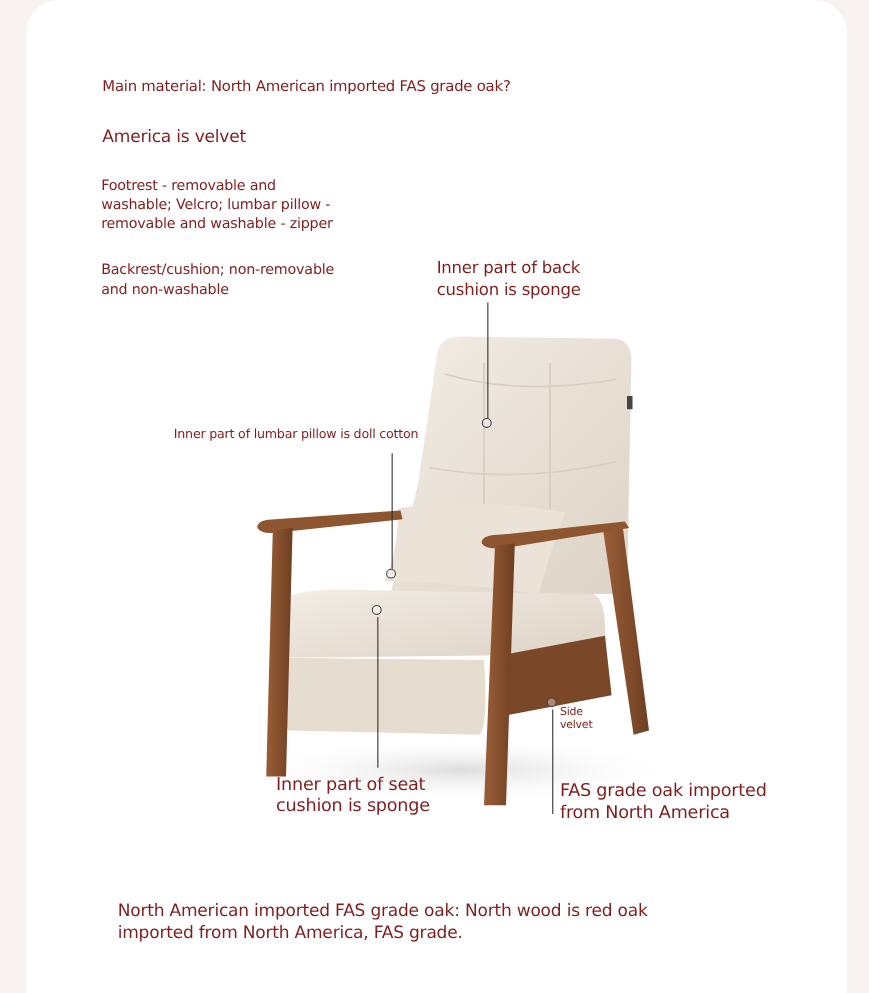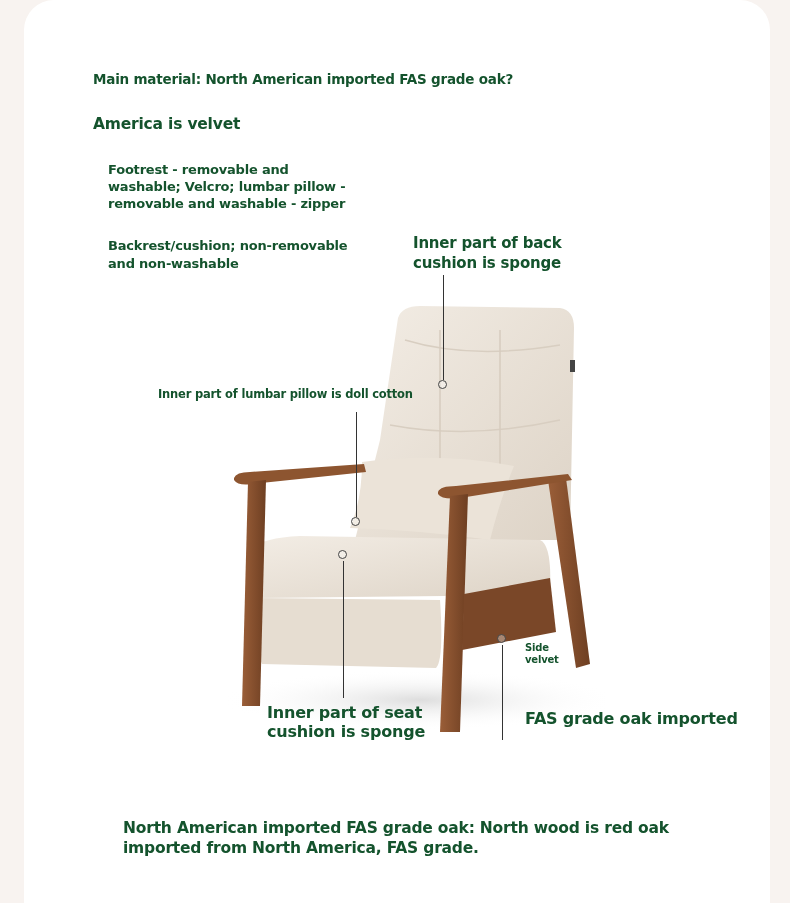--- a/index.html
+++ b/index.html
@@ -6,35 +6,35 @@
   body {
     width:790px; height:903px; overflow:hidden;
     background:#f8f3f0;
     font-family:"DejaVu Sans","Liberation Sans",sans-serif;
     color:#111;
   }
   .card {
     position:absolute; left:24px; top:0; width:746px; height:903px;
     background:#ffffff; border-radius:30px 30px 0 0;
   }
-  .t { position:absolute; font-weight:bold; color:#14532d; margin:0; white-space:nowrap; letter-spacing:-0.2px; }
+  .t { position:absolute; font-weight:normal; color:#7f1d1d; margin:0; white-space:nowrap; letter-spacing:-0.2px; }
   .l1 { left:93px; top:71px; font-size:13.5px; }
   .l2 { left:93px; top:115px; font-size:15.5px; }
   .l3 { left:92px; top:161px; font-size:13px; line-height:17px; }
   .l4 { left:92px; top:237px; font-size:13px; line-height:18px; }
   .l5 { left:397px; top:234px; font-size:15px; line-height:19.5px; }
   .l6 { left:158px; top:387px; font-size:11.5px; }
   .l7 { left:251px; top:703px; font-size:16px; line-height:19px; }
   .l8 { left:509px; top:642px; font-size:10px; line-height:12px; }
   .l9 { left:509px; top:709px; font-size:16px; line-height:20px; }
   .l10 { left:107px; top:818px; font-size:15.5px; line-height:20px; }
   .line { position:absolute; background:#333; width:1px; }
   .dot { position:absolute; width:7px; height:7px; border:1.6px solid #444; border-radius:50%; background:rgba(255,255,255,0.35); }
   .chair { position:absolute; left:225px; top:300px; }
-  .ml { display:block;margin-left:16px; }
+  .ml { display:block; }
 </style>
 </head>
 <body>
 
 <div class="card"></div>
 
 <p class="t l1">Main material: North American imported FAS grade oak?</p>
 <p class="t l2">America is velvet</p>
 <p class="t l3">
   <span class="ml">Footrest - removable and</span>
@@ -104,18 +104,19 @@
 </p>
 
 <div class="dot" style="left:497px; top:634px;"></div>
 <div class="line" style="left:502px; top:645px; height:95px;"></div>
 <p class="t l8">
   <span class="ml">Side</span>
   <span class="ml">velvet</span>
 </p>
 <p class="t l9">
   <span class="ml">FAS grade oak imported</span>
+  <span class="ml">from North America</span>
 </p>
 
 <p class="t l10">
   <span class="ml">North American imported FAS grade oak: North wood is red oak</span>
   <span class="ml">imported from North America, FAS grade.</span>
 </p>
 
 </body></html>

